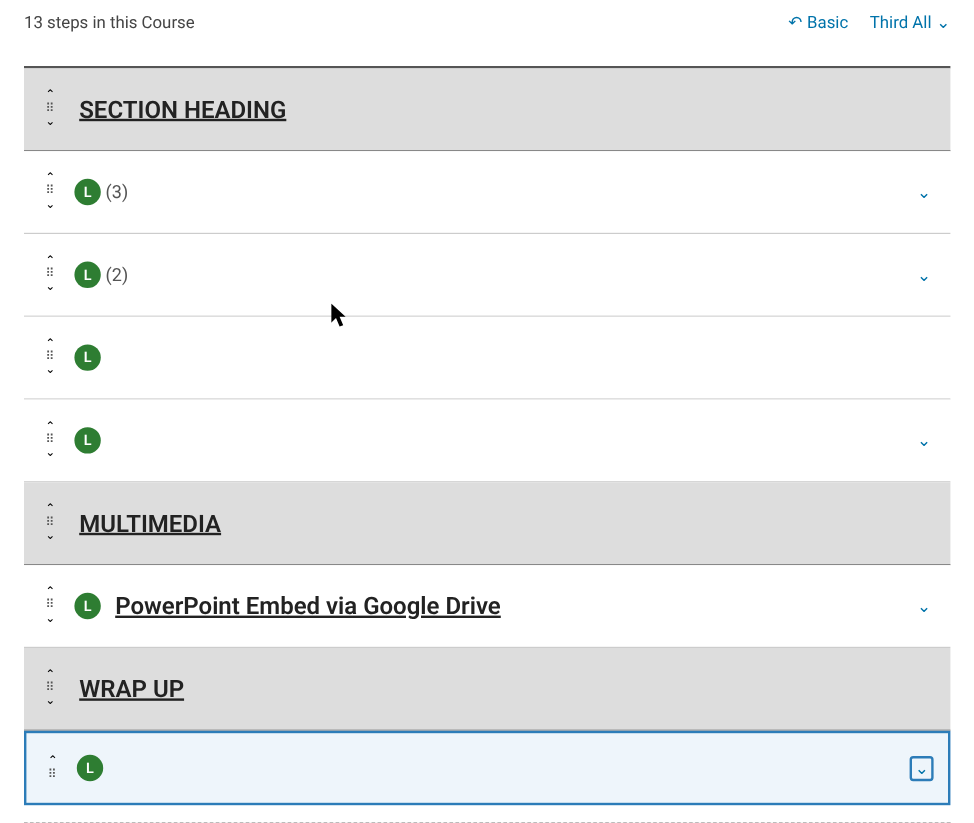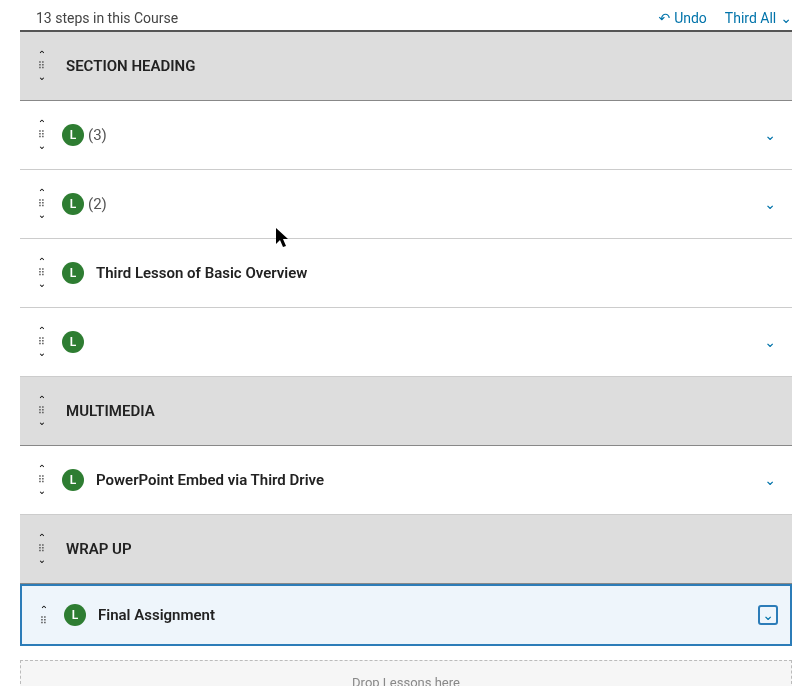--- a/index.html
+++ b/index.html
@@ -1,47 +1,47 @@
 <!DOCTYPE html>
 <html><head>
 <meta charset="utf-8">
 <style>
 * { box-sizing: border-box; margin: 0; padding: 0; }
 body { font-family: -apple-system, BlinkMacSystemFont, "Segoe UI", Roboto, sans-serif; background: #fff; width: 812px; }
 .container { padding: 0 20px; }
-.header-bar { display: flex; justify-content: space-between; align-items: center; padding: 10px 0 4px; font-size: 14px; color: #444; margin-left: 16px; }
+.header-bar { display: flex; justify-content: space-between; align-items: center; padding: 10px 0 28px; font-size: 14px; color: #444; }
 .header-actions { display: flex; gap: 18px; align-items: center; color: #0073aa; font-size: 14px; }
 .header-action { display: inline-flex; align-items: center; gap: 4px; cursor: pointer; }
 .divider { height: 2px; background: #555; margin: 0; }
 .section-header { background: #ddd; border-bottom: 1px solid #888; display: flex; align-items: center; padding: 18px 12px; }
 .lesson-row { background: #fff; border-bottom: 1px solid #ccc; display: flex; align-items: center; padding: 18px 12px; position: relative; }
 .lesson-row.selected { background: #eef5fb; border: 2px solid #2c7cb8; }
 .reorder-col { display: flex; flex-direction: column; align-items: center; width: 20px; gap: 1px; }
 .arrow-up, .arrow-down { cursor: pointer; font-size: 10px; line-height: 1; color: #000; user-select: none; }
 .drag-handle { font-size: 10px; color: #555; line-height: 1; letter-spacing: 1px; cursor: grab; user-select: none; }
 .badge { width: 22px; height: 22px; border-radius: 50%; background: #2e7d32; color: #fff; display: inline-flex; align-items: center; justify-content: center; font-size: 12px; font-weight: 600; margin-left: 10px; flex-shrink: 0; }
-.row-title { margin-left: 12px; font-size: 15px; font-weight: 600; color: #222; }
+.row-title { margin-left: 12px; font-size: 20px; font-weight: 600; color: #222; text-decoration: underline; }
 .section-header .row-title { text-transform: uppercase; margin-left: 14px; }
 .row-count { font-size: 15px; font-weight: 400; color: #555; margin-left: 4px; }
 .expand-icon { margin-left: auto; color: #0073aa; font-size: 14px; cursor: pointer; padding-right: 4px; }
 .selected .expand-icon { border: 2px solid #2c7cb8; border-radius: 3px; padding: 0 2px; }
 .dropzone { margin: 14px 0; border: 1px dashed #bbb; background: #f6f6f6; text-align: center; padding: 14px 0; font-size: 13px; color: #888; }
 .cursor-img { position: absolute; left: 256px; top: 196px; pointer-events: none; font-size: 18px; color: #000; }
 .rows-wrap { position: relative; }
 </style>
 </head>
 <body>
 
 <div class="container">
   <div class="header-bar">
     <span>13 steps in this Course</span>
     <div class="header-actions">
       <span class="header-action">
         <span>↶</span>
-        <span>Undo</span>
+        <span>Basic</span>
       </span>
       <span class="header-action">
         <span>Third All</span>
         <span>⌄</span>
       </span>
     </div>
   </div>
   <div class="divider"></div>
 
   <div class="rows-wrap">
@@ -77,21 +77,20 @@
       <span class="expand-icon">⌄</span>
     </div>
 
     <div class="lesson-row">
       <div class="reorder-col">
         <span class="arrow-up">⌃</span>
         <span class="drag-handle">⠿</span>
         <span class="arrow-down">⌄</span>
       </div>
       <span class="badge">L</span>
-      <span class="row-title">Third Lesson of Basic Overview</span>
     </div>
 
     <div class="lesson-row">
       <div class="reorder-col">
         <span class="arrow-up">⌃</span>
         <span class="drag-handle">⠿</span>
         <span class="arrow-down">⌄</span>
       </div>
       <span class="badge">L</span>
       <span class="expand-icon">⌄</span>
@@ -106,40 +105,39 @@
       <span class="row-title">MULTIMEDIA</span>
     </div>
 
     <div class="lesson-row">
       <div class="reorder-col">
         <span class="arrow-up">⌃</span>
         <span class="drag-handle">⠿</span>
         <span class="arrow-down">⌄</span>
       </div>
       <span class="badge">L</span>
-      <span class="row-title">PowerPoint Embed via Third Drive</span>
+      <span class="row-title">PowerPoint Embed via Google Drive</span>
       <span class="expand-icon">⌄</span>
     </div>
 
     <div class="section-header">
       <div class="reorder-col">
         <span class="arrow-up">⌃</span>
         <span class="drag-handle">⠿</span>
         <span class="arrow-down">⌄</span>
       </div>
       <span class="row-title">WRAP UP</span>
     </div>
 
     <div class="lesson-row selected">
       <div class="reorder-col">
         <span class="arrow-up">⌃</span>
         <span class="drag-handle">⠿</span>
       </div>
       <span class="badge">L</span>
-      <span class="row-title">Final Assignment</span>
       <span class="expand-icon">⌄</span>
     </div>
 
     <span class="cursor-img">
       <svg width="16" height="20" viewBox="0 0 16 20">
           <path d="M0 0 L0 16 L4 12 L7 19 L10 18 L7 11 L12 11 Z" fill="#000"></path>
         </svg>
     </span>
   </div>
 

